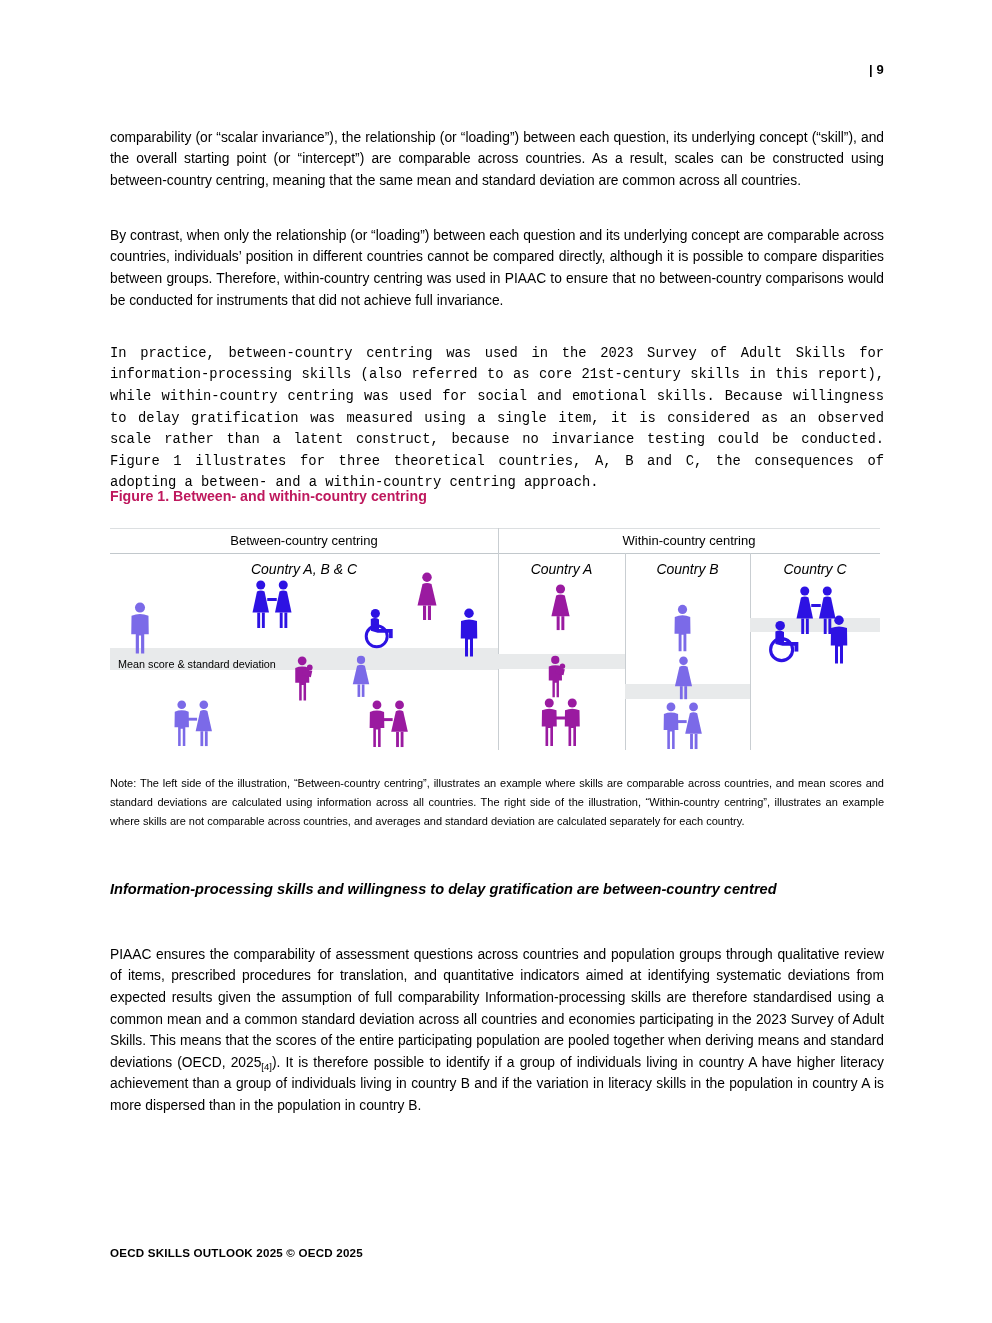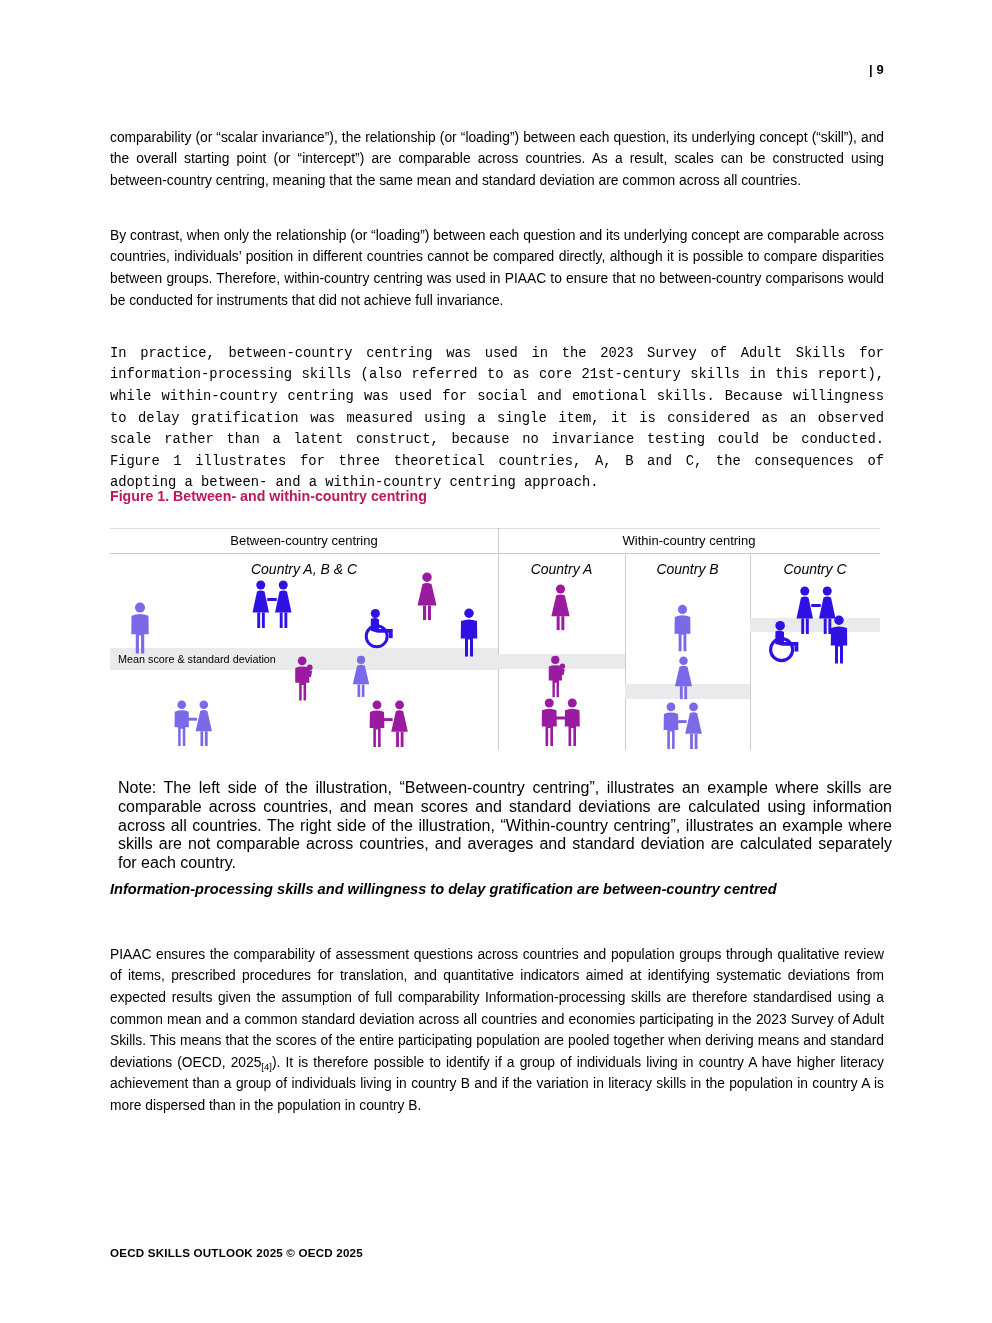--- a/index.html
+++ b/index.html
@@ -36,26 +36,26 @@
   #vl-ab{left:515px;top:25px;height:197px;}
   #vl-bc{left:640px;top:25px;height:197px;}
   .fig-header{position:absolute;top:5px;font-size:13px;text-align:center;}
   #fh-left{left:0;width:388px;}
   #fh-right{left:388px;width:382px;}
   .fig-sub{position:absolute;top:33px;font-size:14px;font-style:italic;text-align:center;}
   #fs-abc{left:0;width:388px;}
   #fs-a{left:388px;width:127px;}
   #fs-b{left:515px;width:125px;}
   #fs-c{left:640px;width:130px;}
-  .band{position:absolute;background:#e8eaeb;display:flex;align-items:center;}
+  .band{position:absolute;background:#e8eaeb;display:flex;align-items:flex-end;}
   .band-label{font-size:10.8px;padding-left:8px;white-space:nowrap;color:#000;}
   .person{position:absolute;display:block;}
   .note{
-    position:absolute;left:118px;top:763px;width:774px;
-    font-size:16px;line-height:18.8px;text-align:justify;
+    position:absolute;left:110px;top:763px;width:774px;
+    font-size:11px;line-height:18.8px;text-align:justify;
   }
   .heading{
     position:absolute;left:110px;top:866px;width:774px;
     font-size:14.6px;font-weight:bold;font-style:italic;line-height:23px;
   }
   #p4{top:930px;}
   sub.cite{font-size:9.5px;vertical-align:-3px;line-height:0;}
   .footer{
     position:absolute;left:110px;top:1246px;
     font-size:11.6px;font-weight:bold;letter-spacing:.2px;

